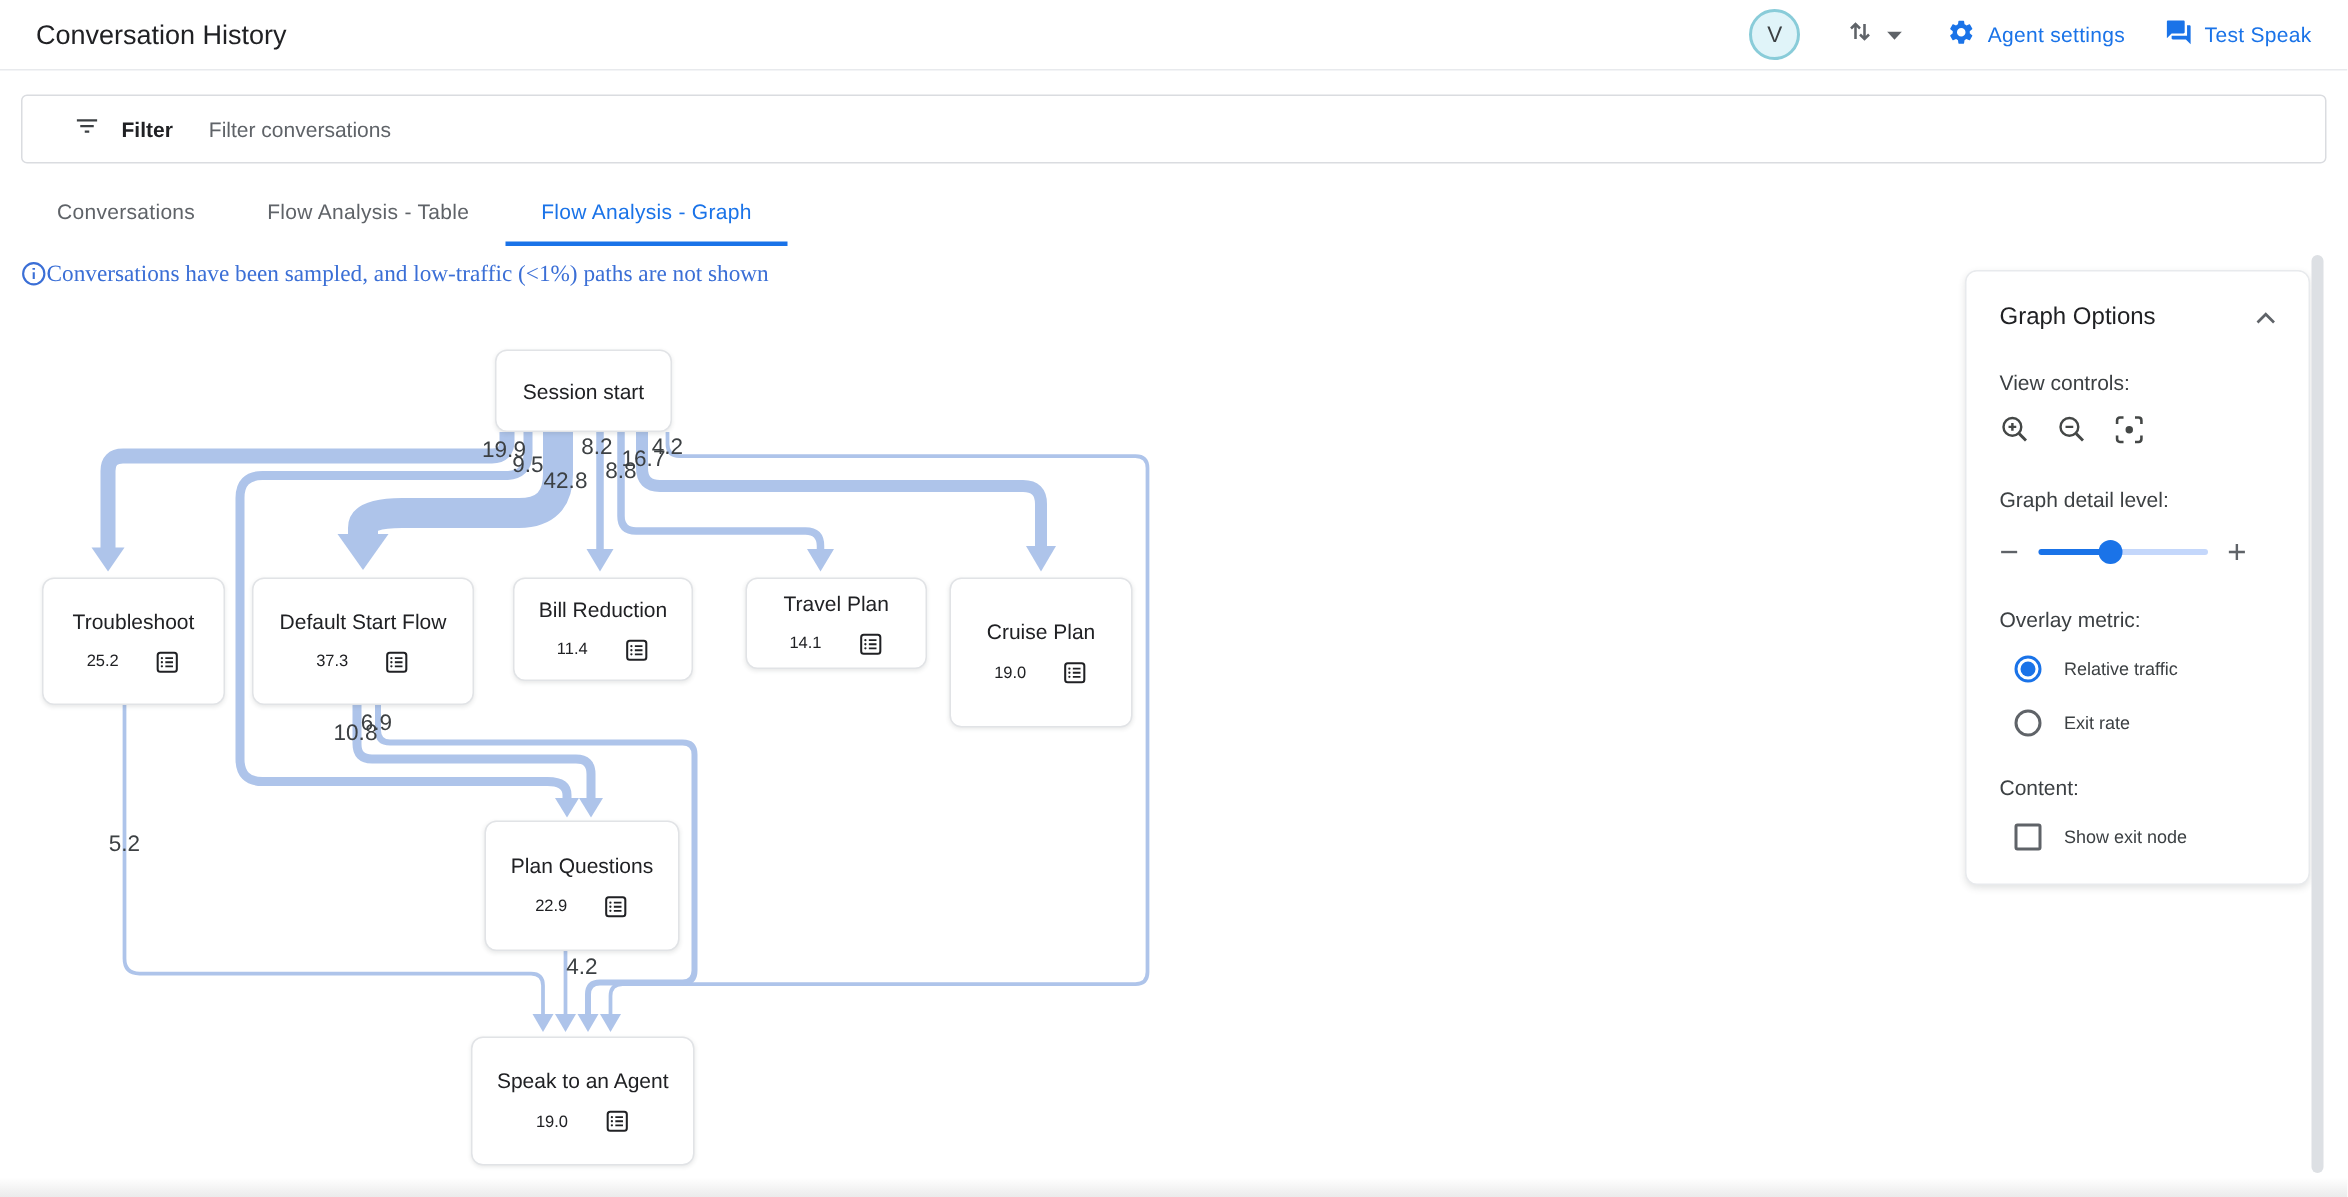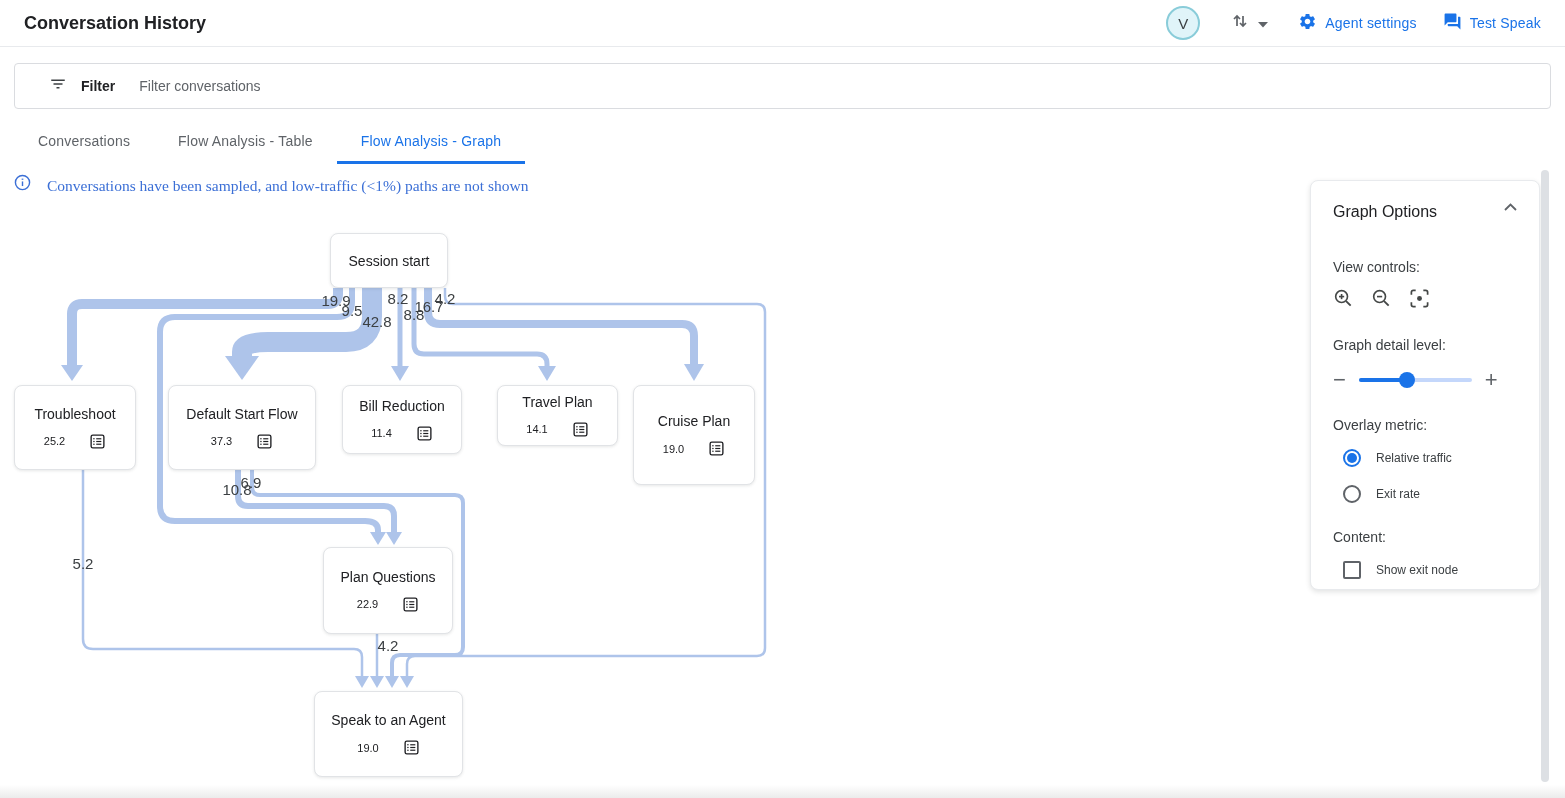--- a/index.html
+++ b/index.html
@@ -2,61 +2,61 @@
 <html><head>
 <meta charset="utf-8">
 <style>
   * { margin:0; padding:0; box-sizing:border-box; }
   html,body { width:1565px; height:798px; background:#fff; overflow:hidden;
     font-family:"Liberation Sans","DejaVu Sans",sans-serif; color:#202124; position:relative; }
 
   
   .header { height:47px; border-bottom:1px solid #e8eaed; display:flex; align-items:center;
     justify-content:space-between; padding:0 24px 0 24px; }
-  .header-title { font-size:18px; font-weight:700; color:#202124; }
+  .header-title { font-size:18px; font-weight:400; color:#202124; }
   .header-right { display:flex; align-items:center; gap:26px; }
   .avatar { width:34px; height:34px; border-radius:50%; background:#e0f4f9; border:2px solid #89ccd9;
     display:flex; align-items:center; justify-content:center; font-size:15px; color:#3c4043; cursor:pointer; }
   .sort-control { display:flex; align-items:center; gap:8px; cursor:pointer; padding:4px; }
   .header-btn { display:flex; align-items:center; gap:8px; color:#1a73e8; font-size:14px;
     font-weight:500; cursor:pointer; letter-spacing:.2px; }
 
   
   .filter-bar { margin:16px 14px 0 14px; height:46px; border:1px solid #dadce0; border-radius:4px;
     display:flex; align-items:center; padding-left:34px; gap:14px; }
   .filter-label { font-size:14px; font-weight:700; color:#202124; margin-right:10px; }
   .filter-placeholder { font-size:14px; color:#5f6368; }
 
   
   .tabs { display:flex; margin:14px 0 0 14px; }
   .tab { padding:10px 24px 12px 24px; font-size:14px; color:#5f6368; letter-spacing:.2px;
     cursor:pointer; border-bottom:3px solid transparent; }
   .tab.active { color:#1a73e8; border-bottom-color:#1a73e8; }
 
   
-  .notice { display:flex; align-items:flex-end; gap:16px; margin:10px 0 0 14px; }
+  .notice { display:flex; align-items:flex-start; gap:0; margin:10px 0 0 14px; }
   .notice-text { font-family:"Liberation Serif","DejaVu Serif",serif; font-size:15.5px; color:#3b6fd6; }
 
   
   .graph-svg { position:absolute; left:0; top:0; pointer-events:none; }
   .node { position:absolute; background:#fff; border:1px solid #e1e3e6; border-radius:8px;
     box-shadow:0 1px 3px rgba(60,64,67,.12); display:flex; flex-direction:column;
     align-items:center; justify-content:center; gap:11px; cursor:pointer; z-index:3; }
   .node-title { font-size:14px; color:#202124; }
   .node-value-row { display:flex; align-items:center; gap:24px; }
   .node-value { font-size:11px; color:#202124; }
   .node-icon { display:inline-flex; cursor:pointer; }
   .edge-label { position:absolute; transform:translate(-50%,-50%); font-size:15px; color:#3c4043;
     z-index:2; white-space:nowrap; }
 
   
   .panel { position:absolute; left:1310px; top:180px; width:230px; height:410px; background:#fff;
     border:1px solid #e8eaed; border-radius:8px; box-shadow:0 2px 5px rgba(60,64,67,.15);
     padding:22px 22px 0 22px; z-index:5; }
-  .panel-title-row { display:flex; align-items:flex-start; justify-content:space-between; margin-bottom:38px; }
+  .panel-title-row { display:flex; align-items:center; justify-content:space-between; margin-bottom:26px; }
   .panel-title { font-size:16px; color:#202124; }
   .section-label { font-size:14px; color:#3c4043; }
   .view-icons { display:flex; align-items:center; gap:17px; margin:13px 0 28px 0; }
   .icon-btn { cursor:pointer; display:inline-flex; }
   .slider-row { display:flex; align-items:center; gap:13px; margin:16px 0 26px 0; }
   .stepper { font-size:22px; color:#5f6368; cursor:pointer; line-height:1; user-select:none; }
   .slider-track { position:relative; width:113px; height:4px; border-radius:2px; background:#c4d7fb; cursor:pointer; }
   .slider-fill { position:absolute; left:0; top:0; height:4px; width:47px; border-radius:2px; background:#1a73e8; }
   .slider-thumb { position:absolute; left:40px; top:-6px; width:16px; height:16px; border-radius:50%; background:#1a73e8; }
   .option-row { display:flex; align-items:center; gap:15px; margin:16px 0 18px 10px; cursor:pointer; }
@@ -191,21 +191,21 @@
 <div class="edge-label" style="left:445px;top:298px">4.2</div>
 <div class="edge-label" style="left:237px;top:489px">10.8</div>
 <div class="edge-label" style="left:251px;top:482px">6.9</div>
 <div class="edge-label" style="left:83px;top:563px">5.2</div>
 <div class="edge-label" style="left:388px;top:645px">4.2</div>
 
 <div class="node" style="left:330px;top:233px;width:118px;height:55px">
   <div class="node-title">Session start</div>
 </div>
 
-<div class="node" style="left:14px;top:385px;width:122px;height:85px">
+<div class="node" style="left:28px;top:385px;width:122px;height:85px">
   <div class="node-title">Troubleshoot</div>
   <div class="node-value-row">
     <span class="node-value">25.2</span>
     <span class="node-icon">
       <svg width="17" height="17" viewBox="0 0 20 20" fill="none" stroke="#202124">
           <rect x="2.5" y="2.5" width="15" height="15" rx="2" stroke-width="1.6"></rect>
           <line x1="8.5" y1="6.8" x2="14.5" y2="6.8" stroke-width="1.4"></line>
           <line x1="8.5" y1="10" x2="14.5" y2="10" stroke-width="1.4"></line>
           <line x1="8.5" y1="13.2" x2="14.5" y2="13.2" stroke-width="1.4"></line>
           <circle cx="5.8" cy="6.8" r="0.9" fill="#202124" stroke="none"></circle>

